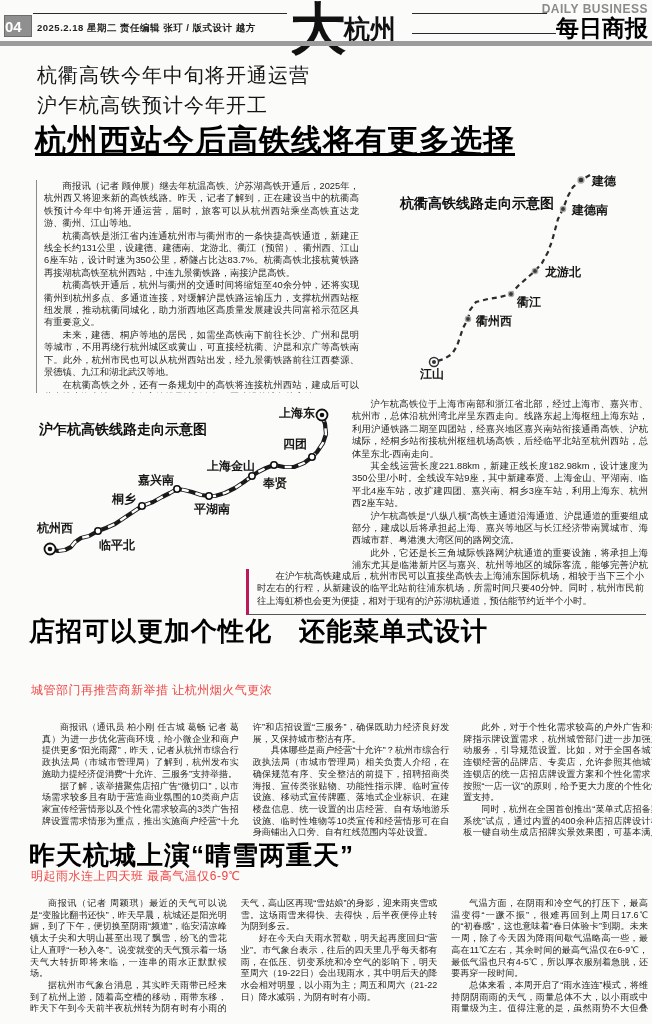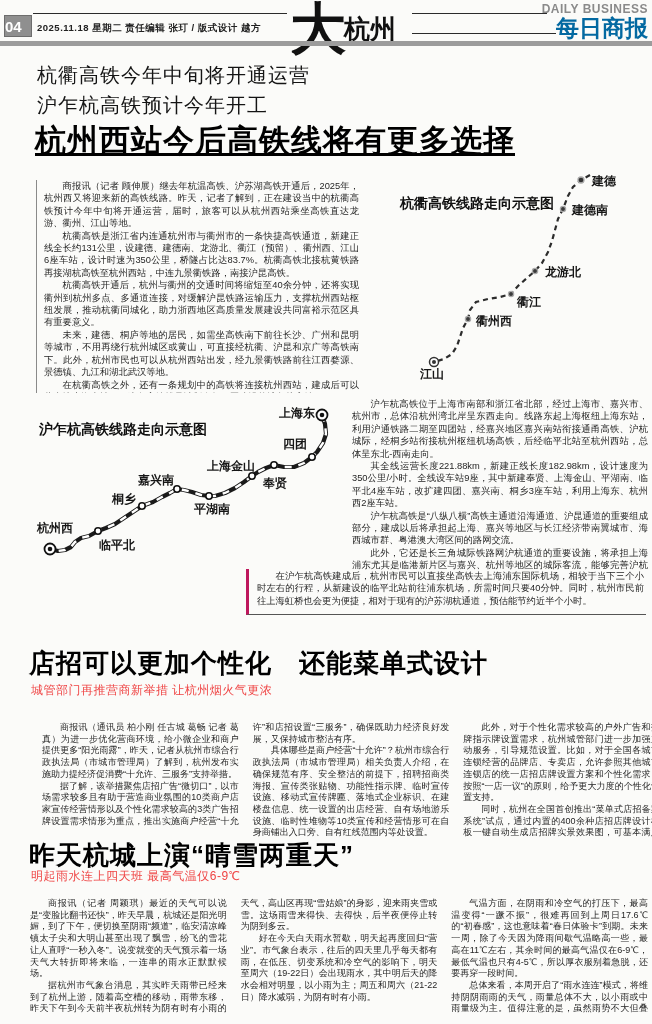--- a/index.html
+++ b/index.html
@@ -17,21 +17,21 @@
     text-align:left; line-height:22px; border:1px solid #6d6d6d; }
   .rule-a { position:absolute; top:13px; left:33px; width:254px; height:1px; background:#2b2b2b; }
   .rule-b { position:absolute; top:13px; left:412px; width:135px; height:1px; background:#2b2b2b; }
   .rule-c { position:absolute; top:33px; left:412px; width:144px; height:1px; background:#2b2b2b; }
   .dateline { position:absolute; left:37px; top:22px; font-size:9.5px; font-weight:bold; color:#222; letter-spacing:.5px;}
   .logo-big { position:absolute; left:290px; top:0px; font-family:"DejaVu Serif", serif;
     font-size:56px; font-weight:bold; line-height:56px; color:#111; }
   .logo-small { position:absolute; left:344px; top:12px; font-size:26px; font-weight:900; color:#111; }
   .mast-en { position:absolute; right:4px; top:2px; font-size:12px; font-weight:bold;
     color:#8a8a8a; letter-spacing:.5px; }
-  .mast-cn { position:absolute; right:4px; top:13px; font-size:23px; font-weight:900; color:#0369a1; }
+  .mast-cn { position:absolute; right:4px; top:13px; font-size:23px; font-weight:900; color:#000000; }
   .hdr-bar { position:absolute; top:41px; left:0; width:652px; height:5px; background:#9c9c9c; }
   
   .kicker { position:absolute; left:37px; font-size:20px; color:#141414; letter-spacing:1px; }
   .k1 { top:62px; } .k2 { top:92px; }
   .headline1 { position:absolute; left:35px; top:120px; font-size:31px; font-weight:900;
     letter-spacing:1px; color:#000;text-decoration:underline; }
   .bodytext { font-size:9.3px; line-height:12.4px; text-align:justify; color:#262626; }
   .bodytext p { text-indent:2em; }
   .a1-left { position:absolute; left:36px; top:180px; width:323px; height:213px;
     overflow:hidden; border-left:1px solid #8a8a8a; padding-left:7px; }
@@ -42,36 +42,36 @@
   .map1 { left:362px; top:170px; }
   .map2 { left:25px;  top:396px; }
   .map-title { font-size:14px; font-weight:900; fill:#111; }
   .stn-label { font-size:12px; font-weight:bold; fill:#161616; }
   
   .art-title { position:absolute; left:29px; font-size:26px; font-weight:900; color:#000; letter-spacing:1px;}
   .art-sub { position:absolute; left:31px; font-size:12px; color:#ef4444; letter-spacing:.5px; }
   .cols { position:absolute; left:30px; width:618px; column-count:3; column-gap:14px;
     font-size:9px; line-height:11.7px; text-align:justify; color:#262626; overflow:hidden; }
   .cols p { text-indent:2em; }
-  .a2-title { top:646px; } .a2-sub { top:682px; }
+  .a2-title { top:614px; } .a2-sub { top:682px; }
   .a2-cols { top:722px; height:122px;margin-left:12px; }
   .a3-title { top:838px; } .a3-sub { top:868px; }
   .a3-cols { top:898px; height:126px; }
 </style>
 </head>
 <body>
 
 <div class="page">
 
   <div class="hdr">
     <div class="pagenum">04</div>
     <div class="rule-a"></div>
     <div class="rule-b"></div>
     <div class="rule-c"></div>
-    <div class="dateline">2025.11.18 星期二  责任编辑 张玎 / 版式设计 越方</div>
+    <div class="dateline">2025.2.18 星期二  责任编辑 张玎 / 版式设计 越方</div>
     <div class="logo-big">大</div>
     <div class="logo-small">杭州</div>
     <div class="mast-en">DAILY BUSINESS</div>
     <div class="mast-cn">每日商报</div>
     <div class="hdr-bar"></div>
   </div>
 
   <div class="kicker k1">杭衢高铁今年中旬将开通运营</div>
   <div class="kicker k2">沪乍杭高铁预计今年开工</div>
   <div class="headline1">杭州西站今后高铁线将有更多选择</div>

